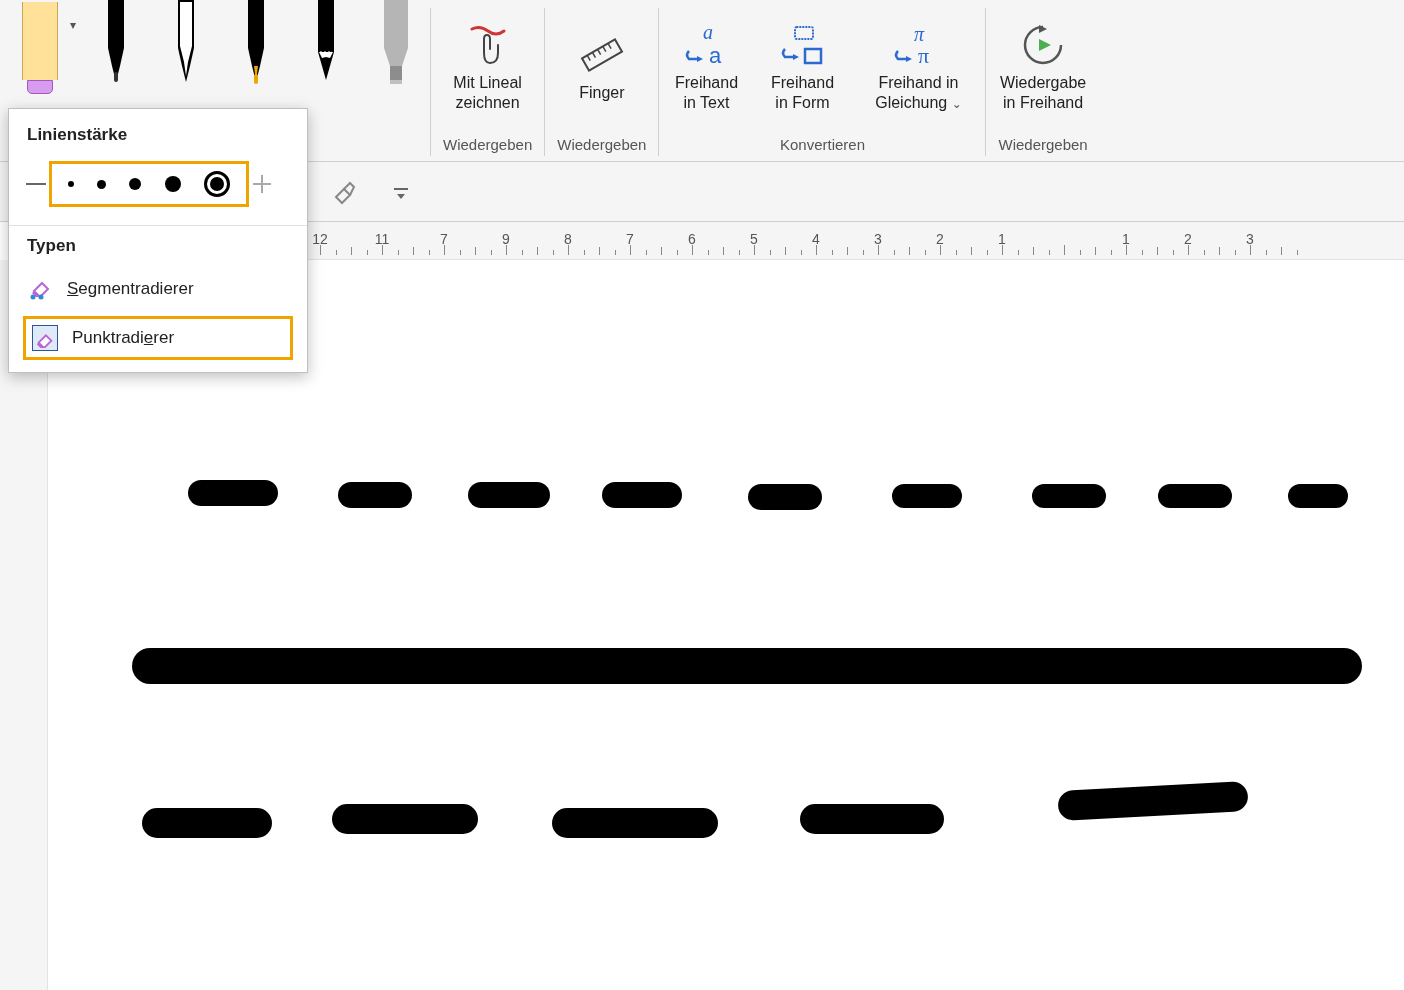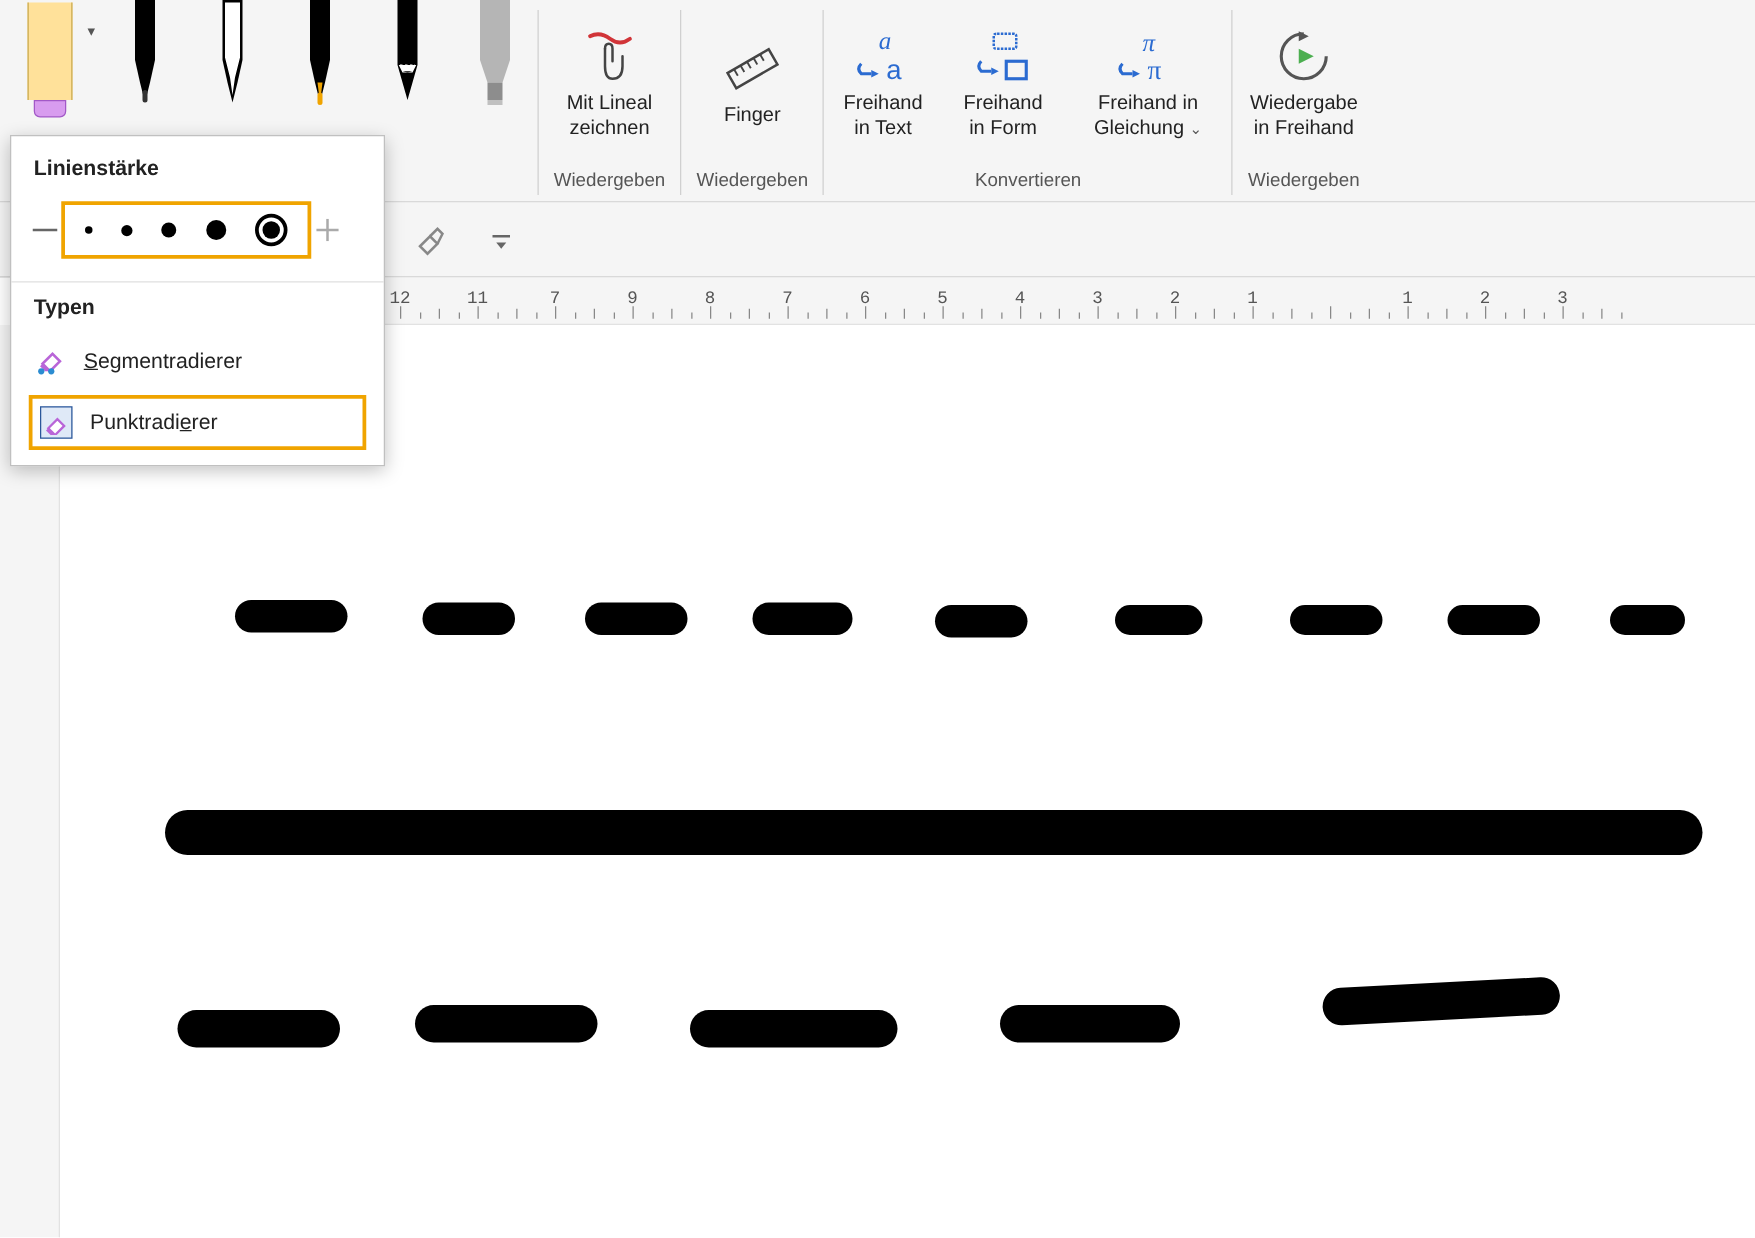--- a/index.html
+++ b/index.html
@@ -130,21 +130,20 @@
       position: relative;
       margin-left: 48px;
       overflow: hidden;
     }
     .ruler-strip .ruler-inner {
       position: absolute;
       left: 272px;
       right: 0;
       top: 0;
       bottom: 0;
-      font-family: Liberation Mono, monospace;
     }
     .ruler-num {
       position: absolute;
       top: 9px;
       font-size: 14px;
       color: #555;
       transform: translateX(-50%);
     }
     .ruler-tick {
       position: absolute;

